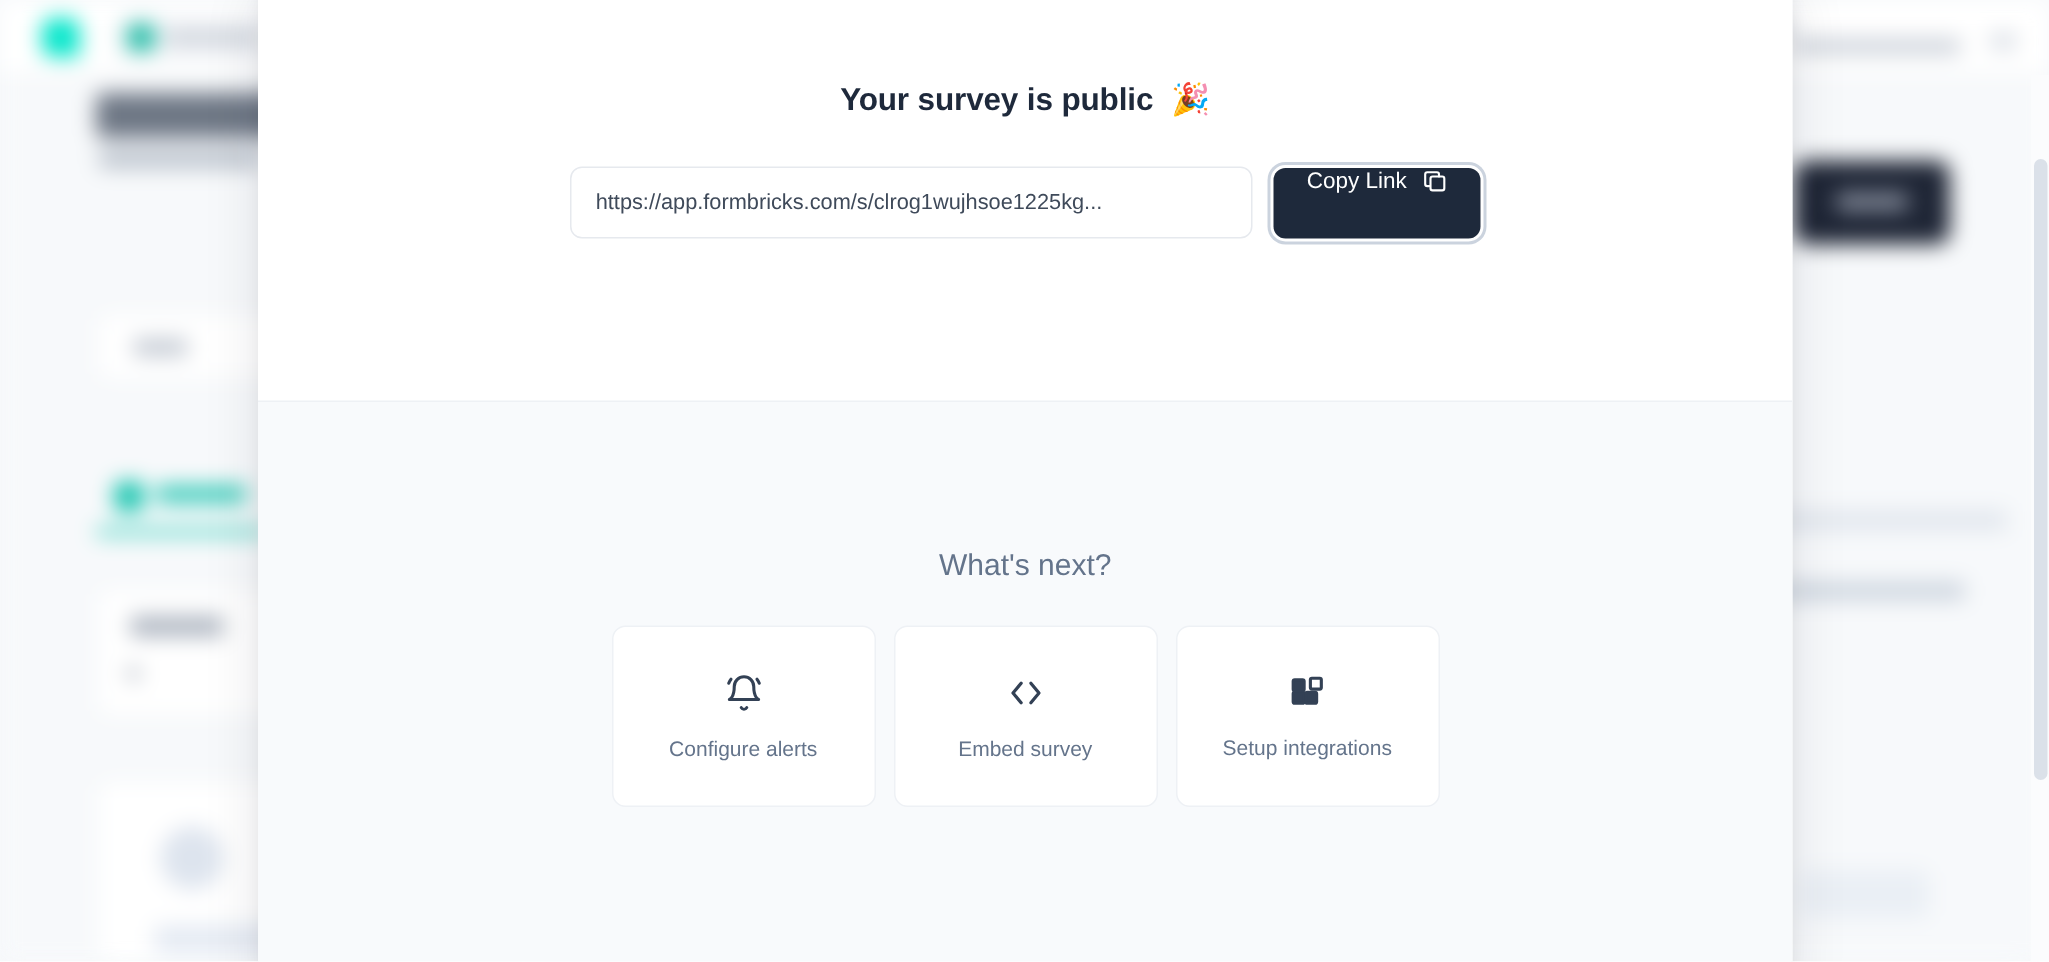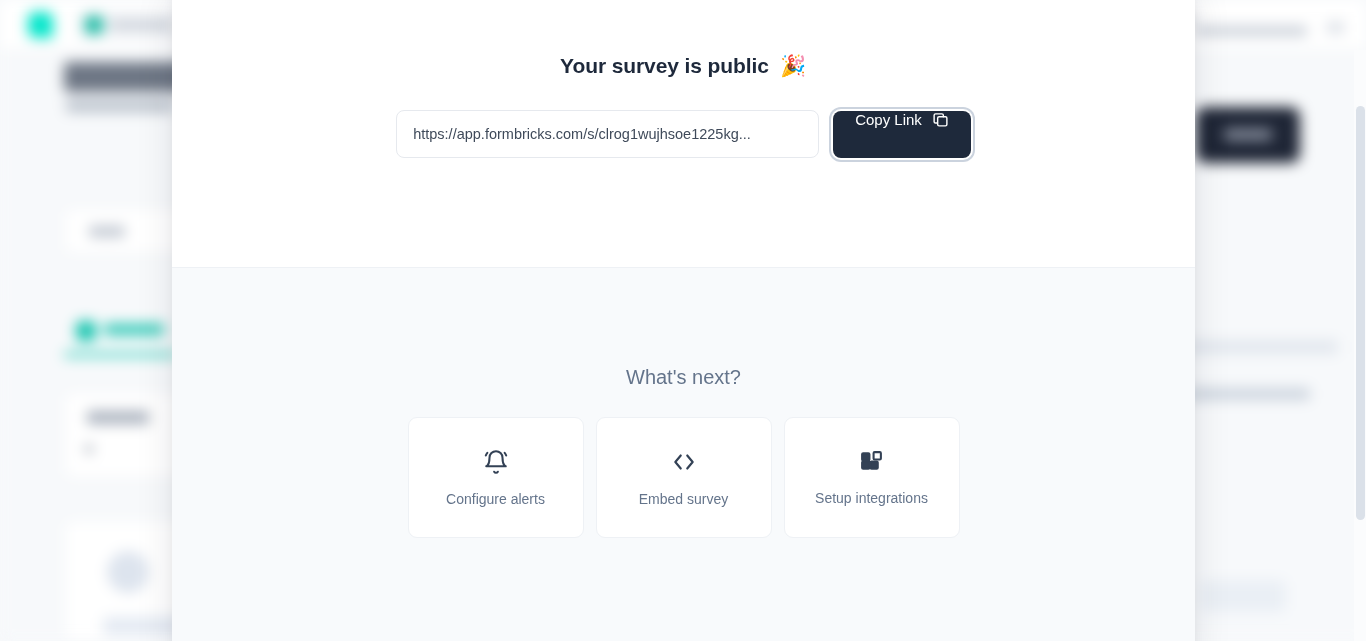--- a/index.html
+++ b/index.html
@@ -283,21 +283,21 @@
   .headline-emoji { font-size: 21px; }
 
   .link-row {
     margin-top: 32px;
     display: flex;
     align-items: center;
     gap: 14px;
   }
 
   .link-input {
-    width: 423px;
+    width: 455px;
     height: 48px;
     border: 1px solid #e6e9ee;
     border-radius: 8px;
     background: #ffffff;
     padding: 0 16px;
     font-family: "Liberation Sans", sans-serif;
     font-size: 14.5px;
     color: #3f4a5a;
     outline: none;
   }

